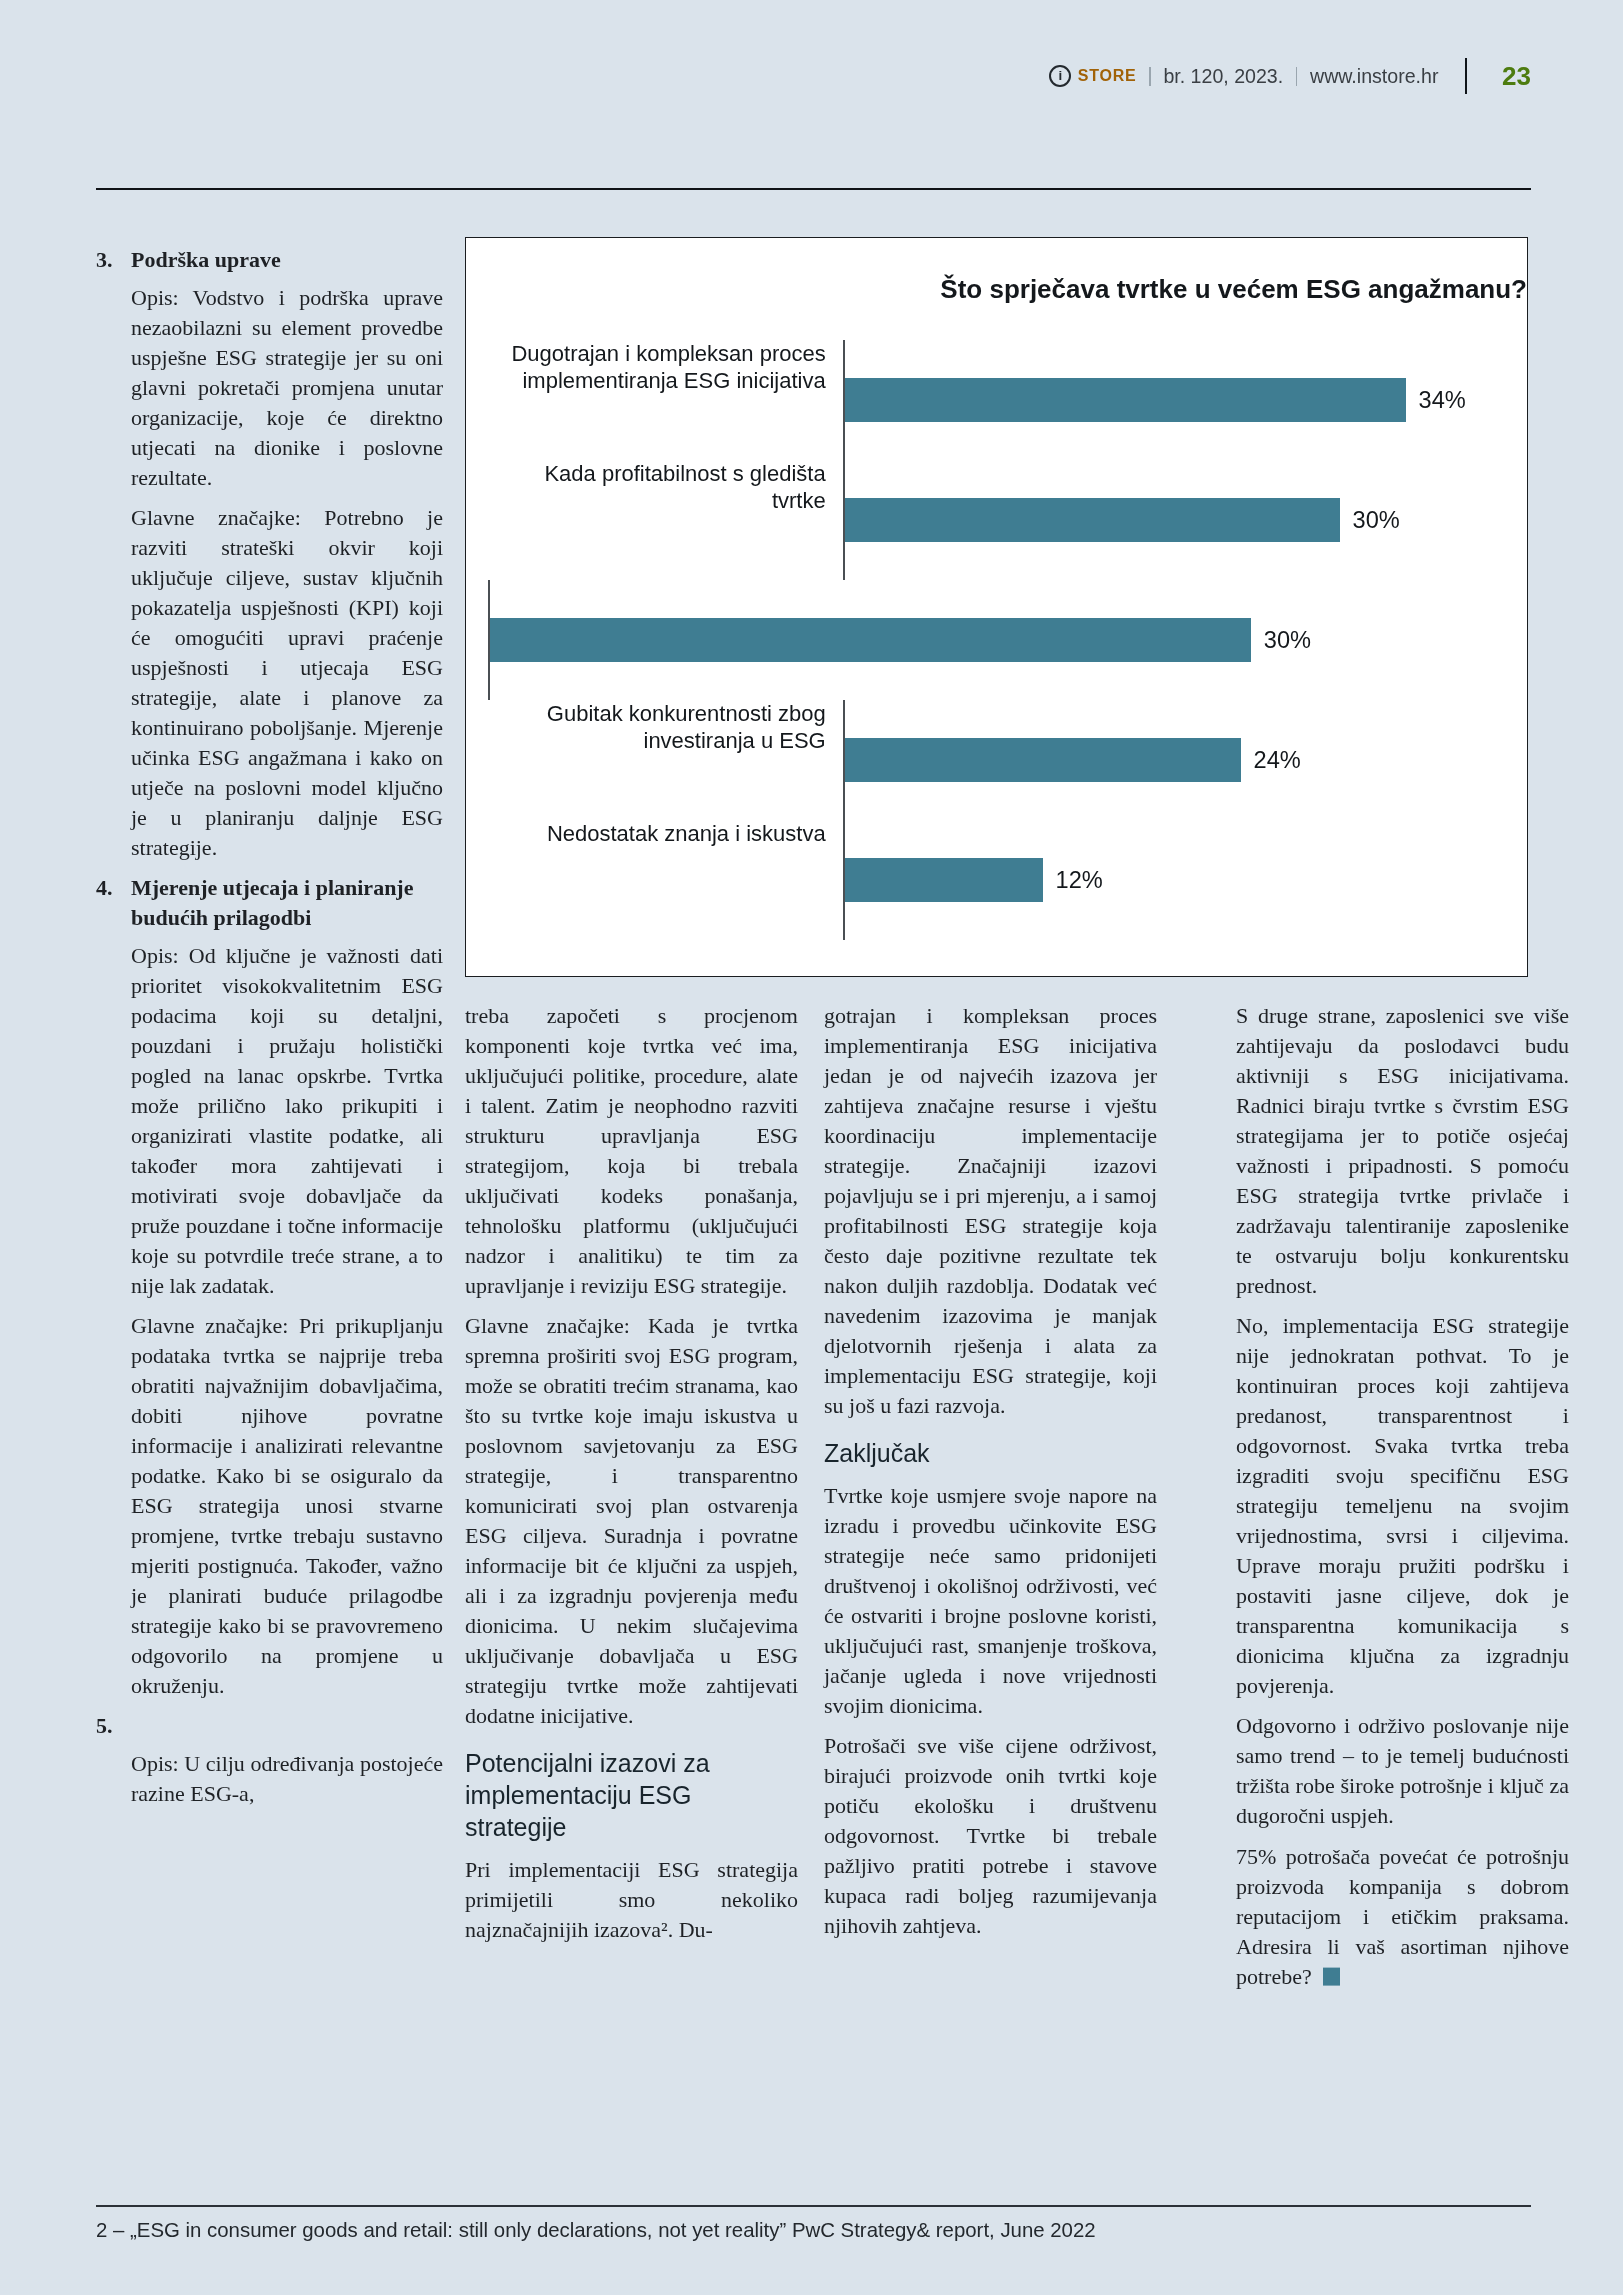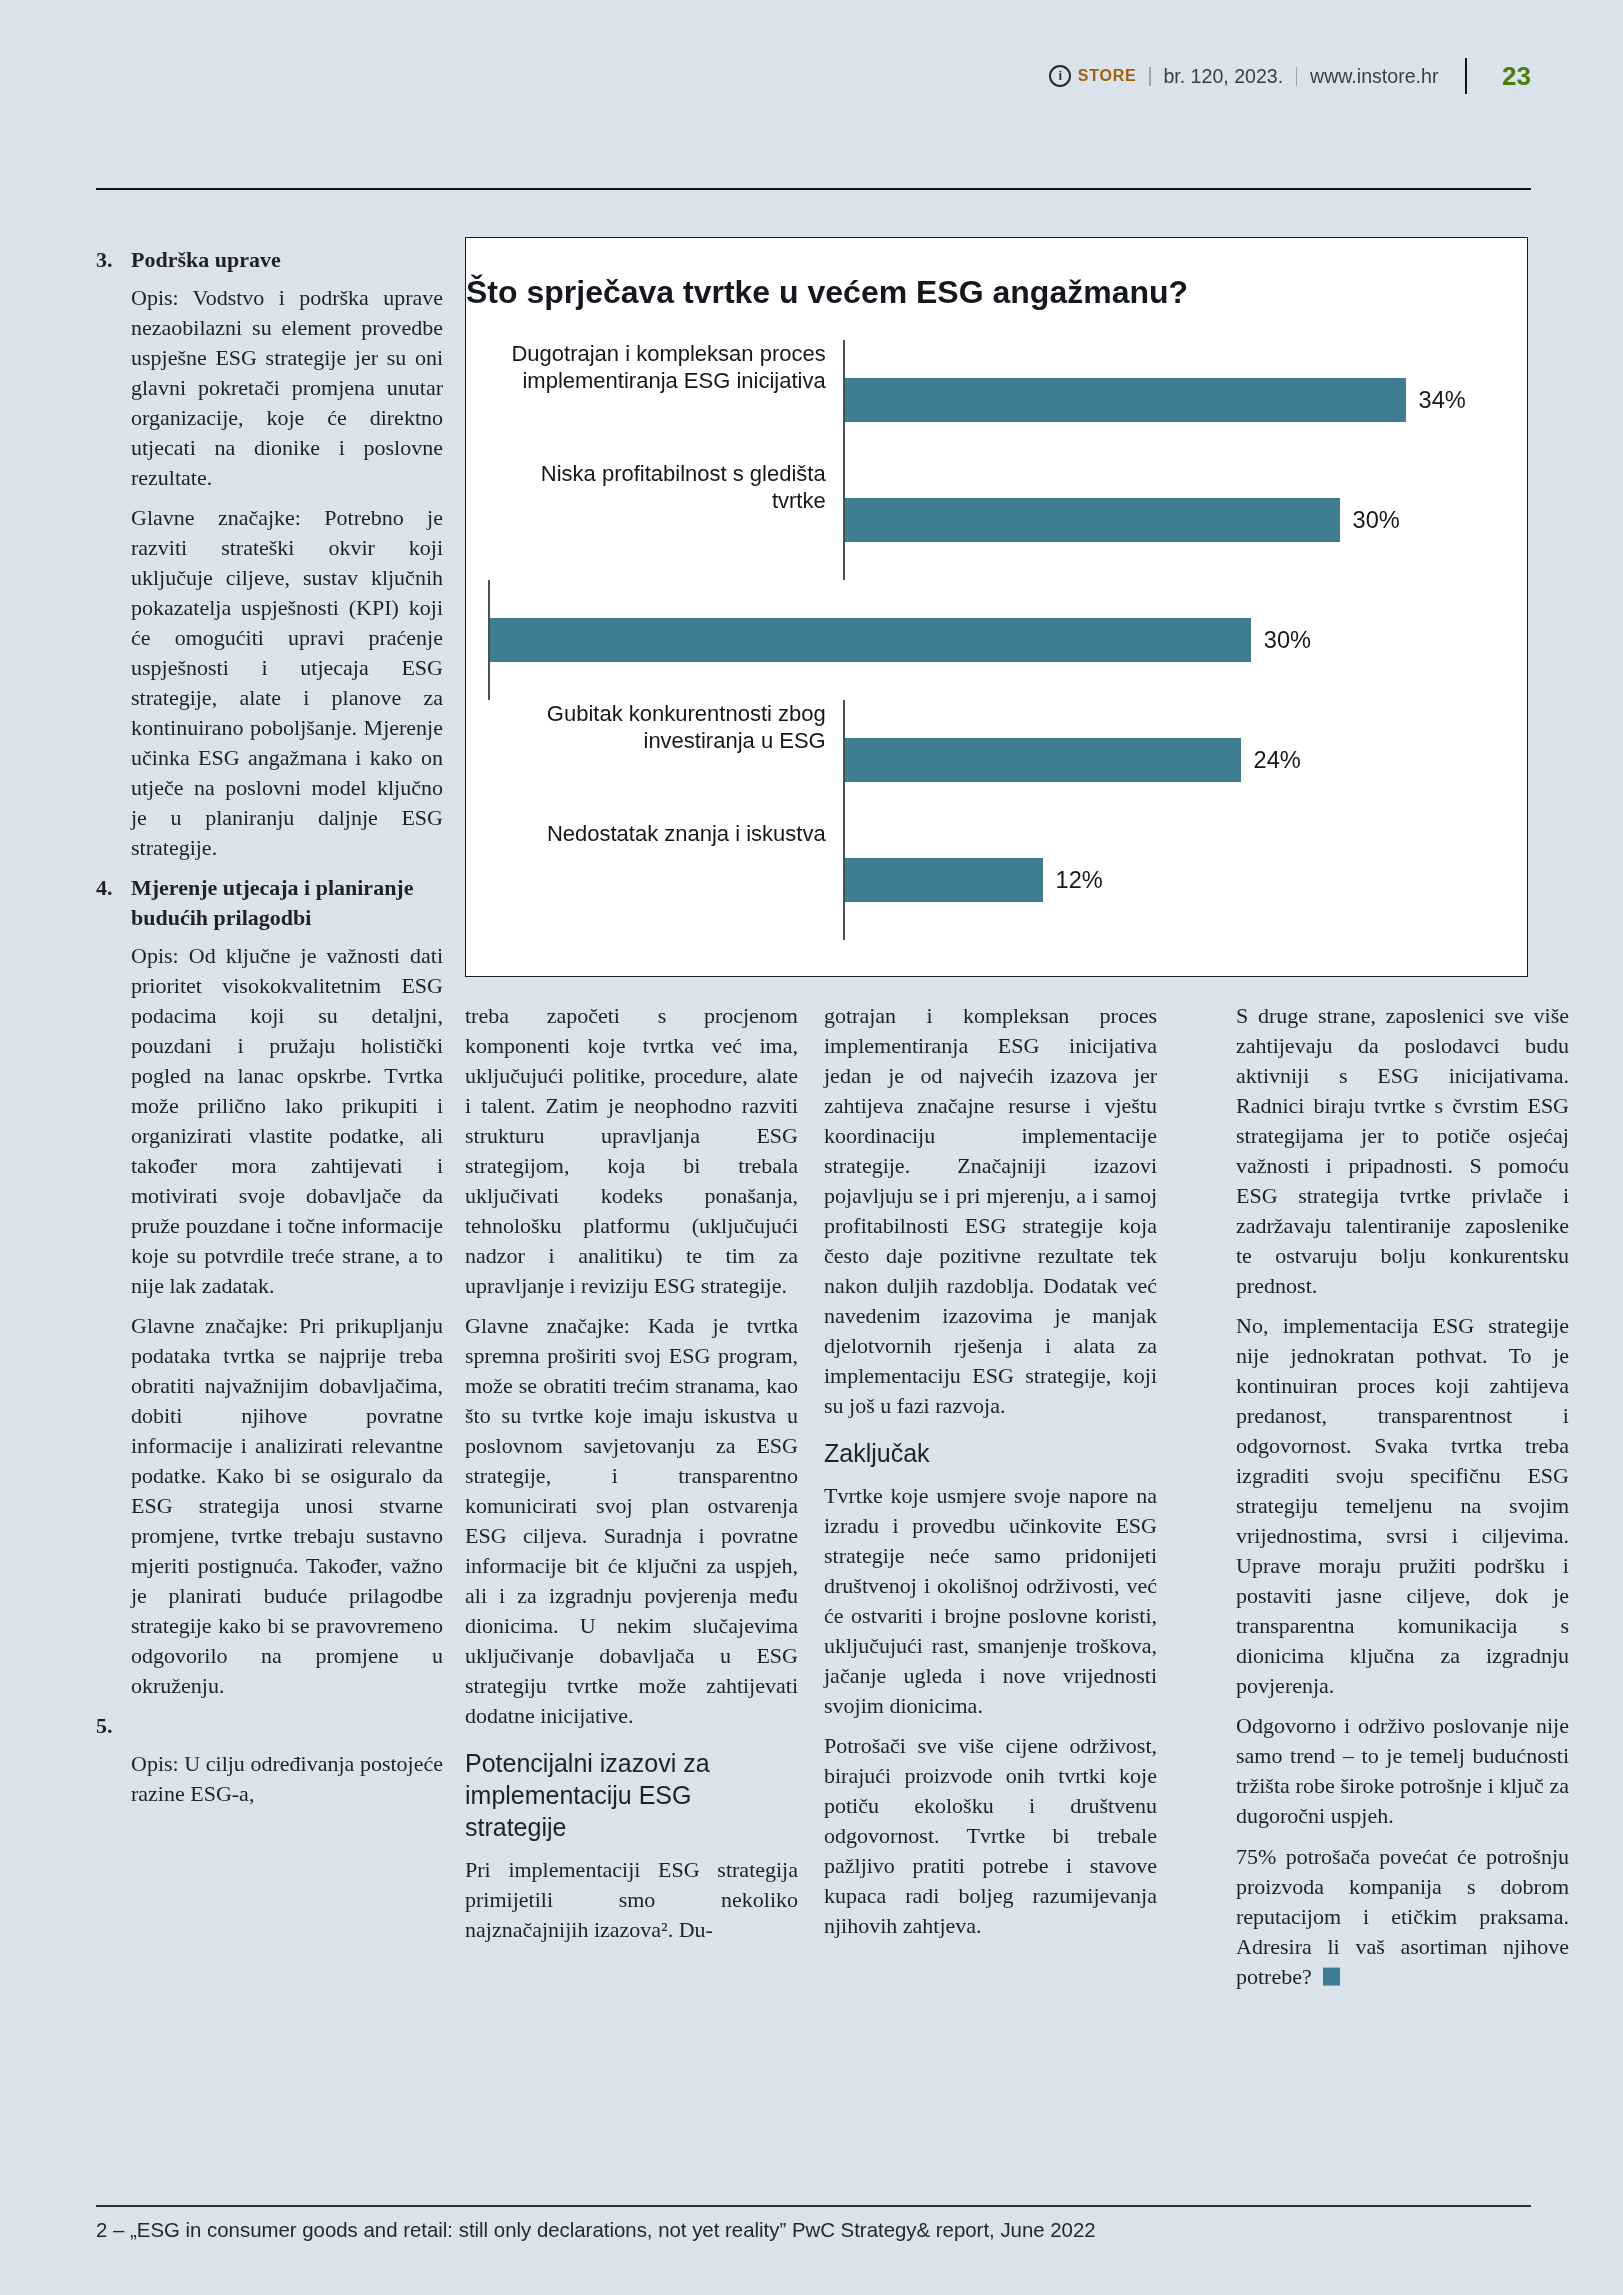--- a/index.html
+++ b/index.html
@@ -61,21 +61,21 @@
     margin-left:11px; vertical-align:baseline; transform:translateY(1.6px);
   }
 
   
   .chart-box {
     position:absolute; left:465px; top:237px; width:1063px; height:740px;
     background:#ffffff; border:1.6px solid #1a1d20;
     font-family:"Liberation Sans","DejaVu Sans",sans-serif;
   }
   .chart-title {
-    text-align:left; margin-top:36px; font-size:32px; font-weight:bold; color:#14181c;
+    text-align:right; margin-top:36px; font-size:26px; font-weight:bold; color:#14181c;
   }
   .chart-body {
     position:absolute; top:102px; left:22px; right:22px; bottom:36px;
     display:flex; flex-direction:column;
   }
   .chart-row { flex:1; display:flex; }
   .bar-label {
     width:355px; flex:none; text-align:right; padding-right:17.3px;
     font-size:22px; line-height:27px; color:#14181c; white-space:pre-line;
   }
@@ -119,21 +119,21 @@
     <div class="chart-body">
         <div class="chart-row">
           <div class="bar-label">Dugotrajan i kompleksan proces
 implementiranja ESG inicijativa</div>
           <div class="bar-track">
             <div class="bar" style="width: 85%; background: rgb(63, 125, 146);"></div>
             <div class="bar-value">34%</div>
           </div>
         </div>
         <div class="chart-row">
-          <div class="bar-label">Niska profitabilnost s gledišta tvrtke</div>
+          <div class="bar-label">Kada profitabilnost s gledišta tvrtke</div>
           <div class="bar-track">
             <div class="bar" style="width: 75%; background: rgb(63, 125, 146);"></div>
             <div class="bar-value">30%</div>
           </div>
         </div>
         <div class="chart-row">
           <div class="bar-track">
             <div class="bar" style="width: 75%; background: rgb(63, 125, 146);"></div>
             <div class="bar-value">30%</div>
           </div>

